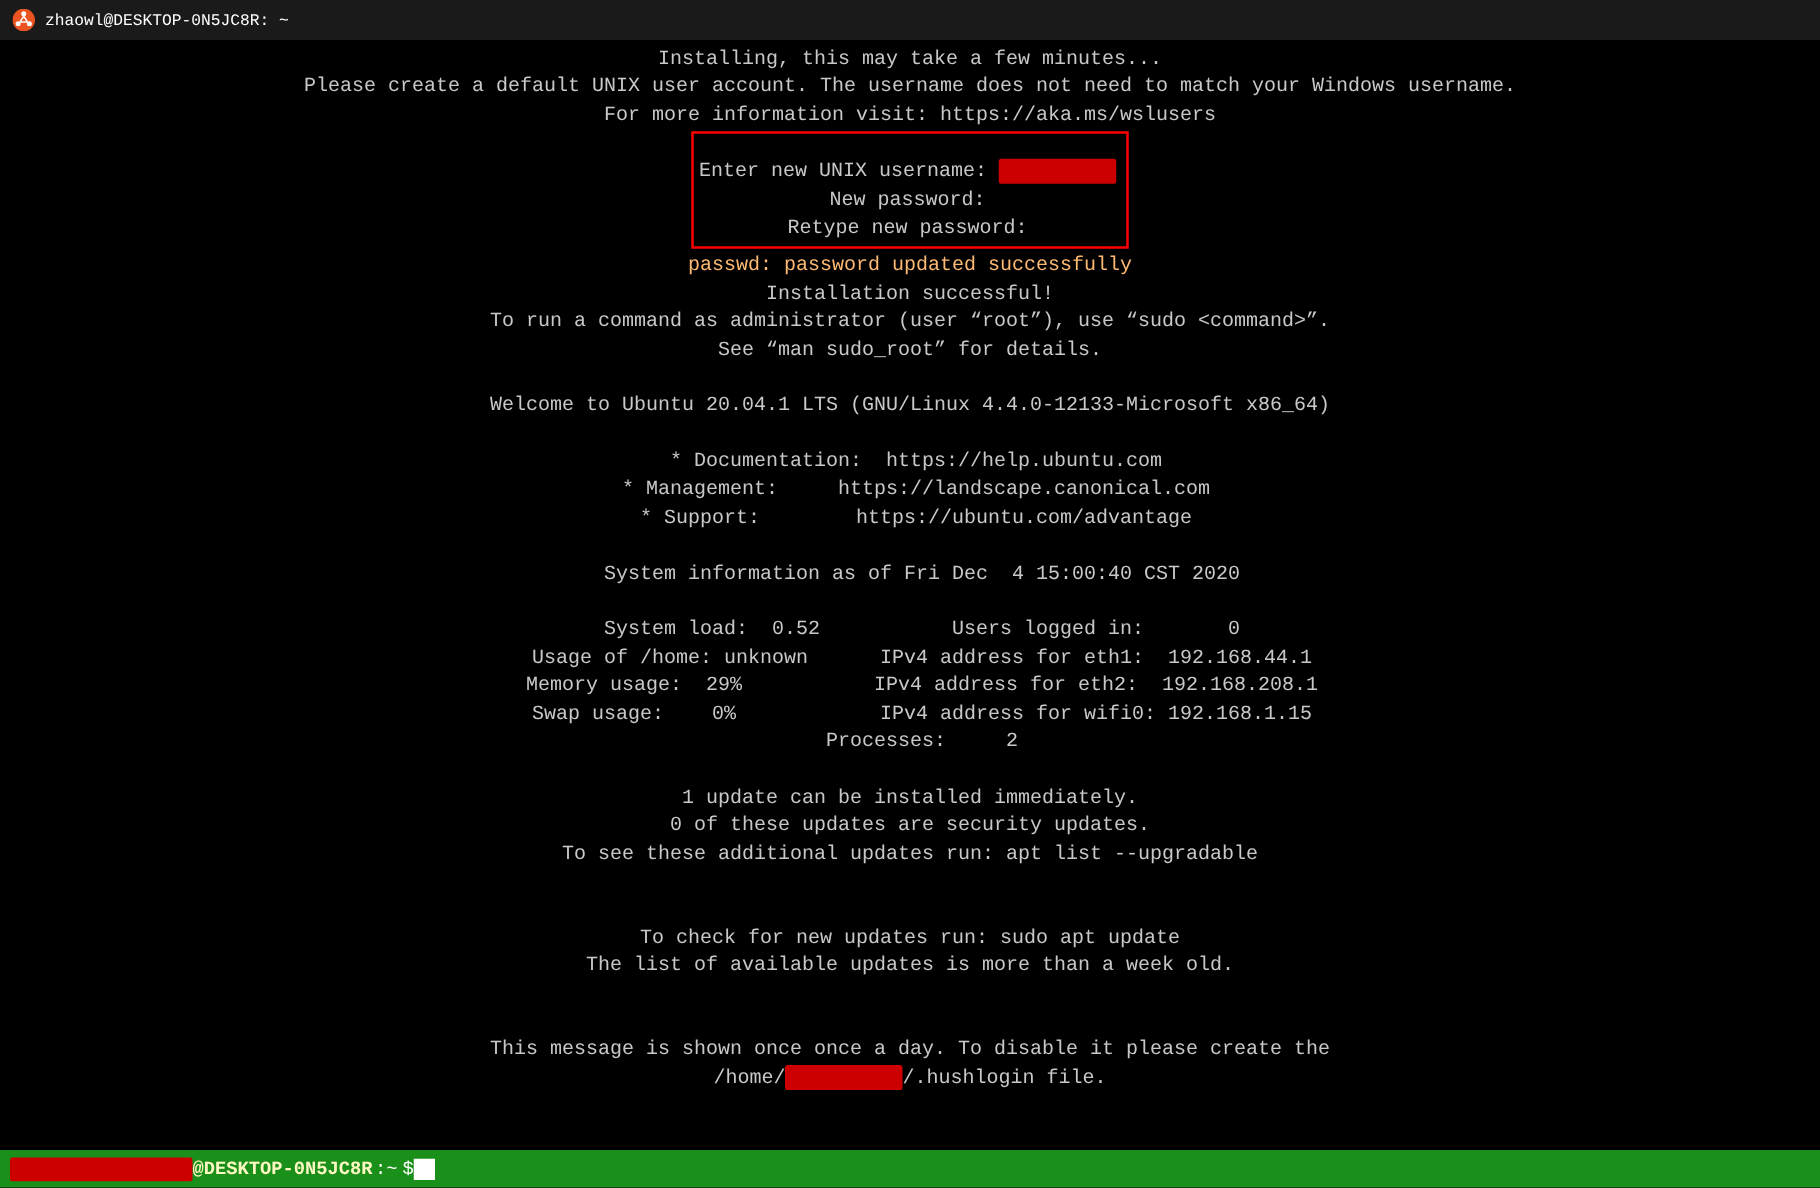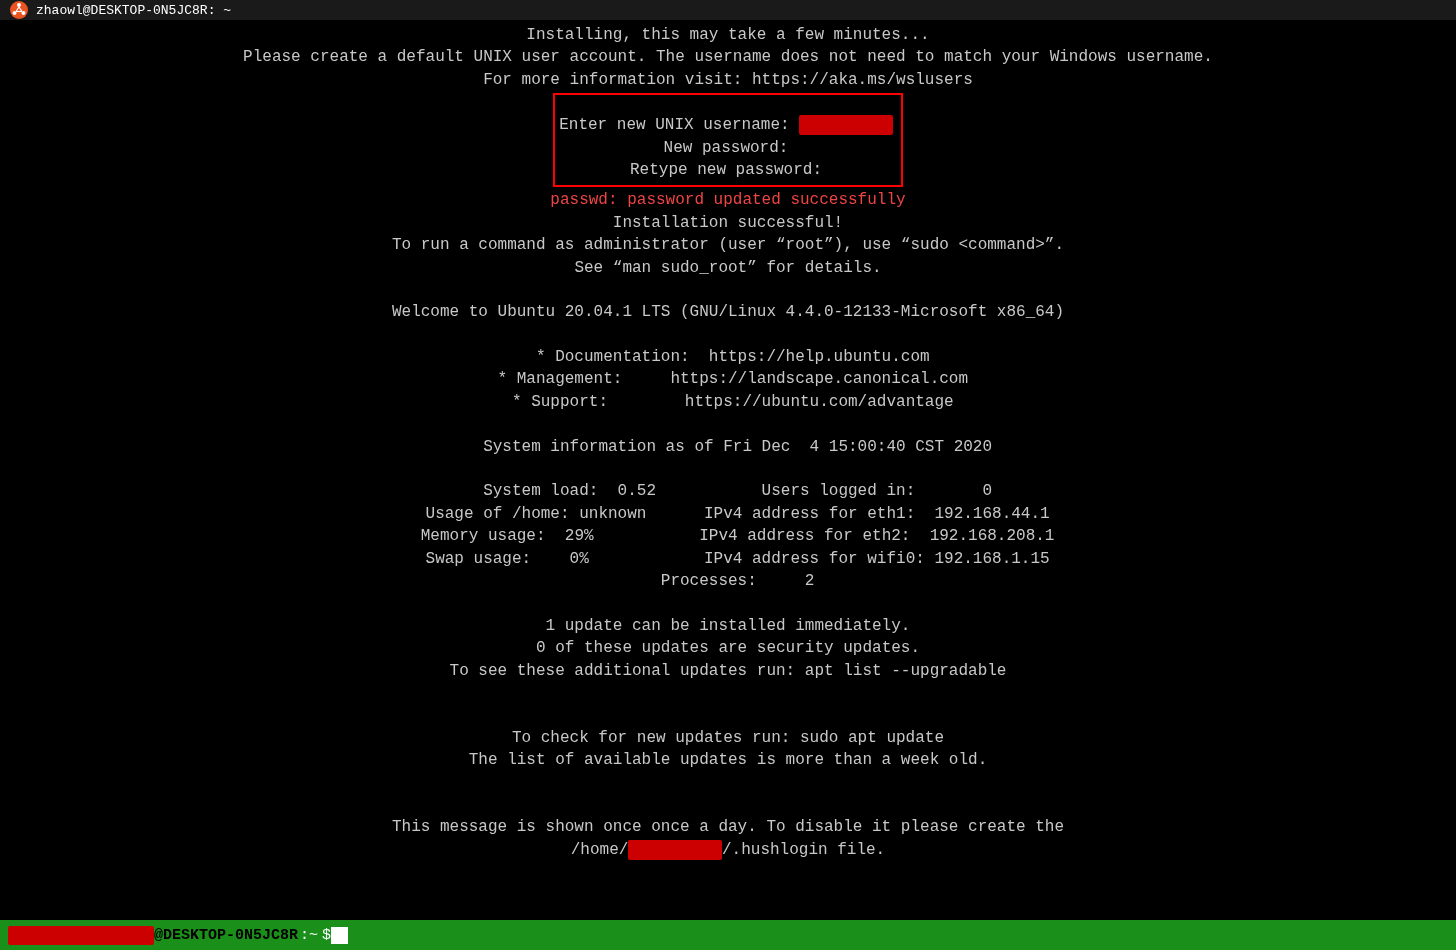--- a/index.html
+++ b/index.html
@@ -13,21 +13,21 @@
       font-family: 'Courier New', Courier, monospace;
       font-size: 16px;
       color: #fff;
       width: 1456px;
       height: 950px;
       overflow: hidden;
     }
 
     .title-bar {
       background: #1a1a1a;
-      height: 20px;
+      height: 32px;
       display: flex;
       align-items: center;
       padding: 0 10px;
       gap: 8px;
     }
 
     .title-bar-text {
       color: #fff;
       font-size: 13px;
     }
@@ -41,21 +41,21 @@
       text-align: center;
     }
 
     .line {
       display: block;
       white-space: pre;
       font-family: 'Courier New', Courier, monospace;
     }
 
     .green-text {
-      color: #ef4444;
+      color: #fdba74;
     }
 
     .bottom-bar {
       position: absolute;
       bottom: 0;
       left: 0;
       right: 0;
       height: 30px;
       background: #1a8f1a;
       display: flex;
@@ -143,17 +143,17 @@
   <span class="line">&nbsp;</span>
   <span class="line">&nbsp;</span>
   
   <span class="line">This message is shown once once a day. To disable it please create the</span>
   
   <span class="line">/home/<span style="background:#cc0000; color:#cc0000; border-radius:2px; padding:1px 18px;">&nbsp;&nbsp;&nbsp;&nbsp;&nbsp;&nbsp;</span>/.hushlogin file.</span>
 </div>
 
 <div class="bottom-bar" style="position:absolute; bottom:0; left:0; right:0; height:30px; background:#1a8f1a; display:flex; align-items:center; padding:0 8px;">
   <span style="background:#cc0000; color:#cc0000; font-family:'Courier New',monospace; font-size:15px; border-radius:2px; padding:1px 28px;">&nbsp;&nbsp;&nbsp;&nbsp;&nbsp;&nbsp;&nbsp;&nbsp;&nbsp;&nbsp;</span>
-  <span style="color:#000000; font-family:'Courier New',monospace; font-size:15px; font-weight:bold;">@DESKTOP-0N5JC8R</span>
+  <span style="color:#fef9c3; font-family:'Courier New',monospace; font-size:15px; font-weight:bold;">@DESKTOP-0N5JC8R</span>
   <span style="color:#fff; font-family:'Courier New',monospace; font-size:15px; margin-left:2px;">:~</span>
   <span style="color:#fff; font-family:'Courier New',monospace; font-size:15px; margin-left:4px;">$ </span>
   <span style="background:#fff; color:#000; font-family:'Courier New',monospace; font-size:15px; padding:0 4px;">&nbsp;</span>
 </div>
 
 </body></html>

